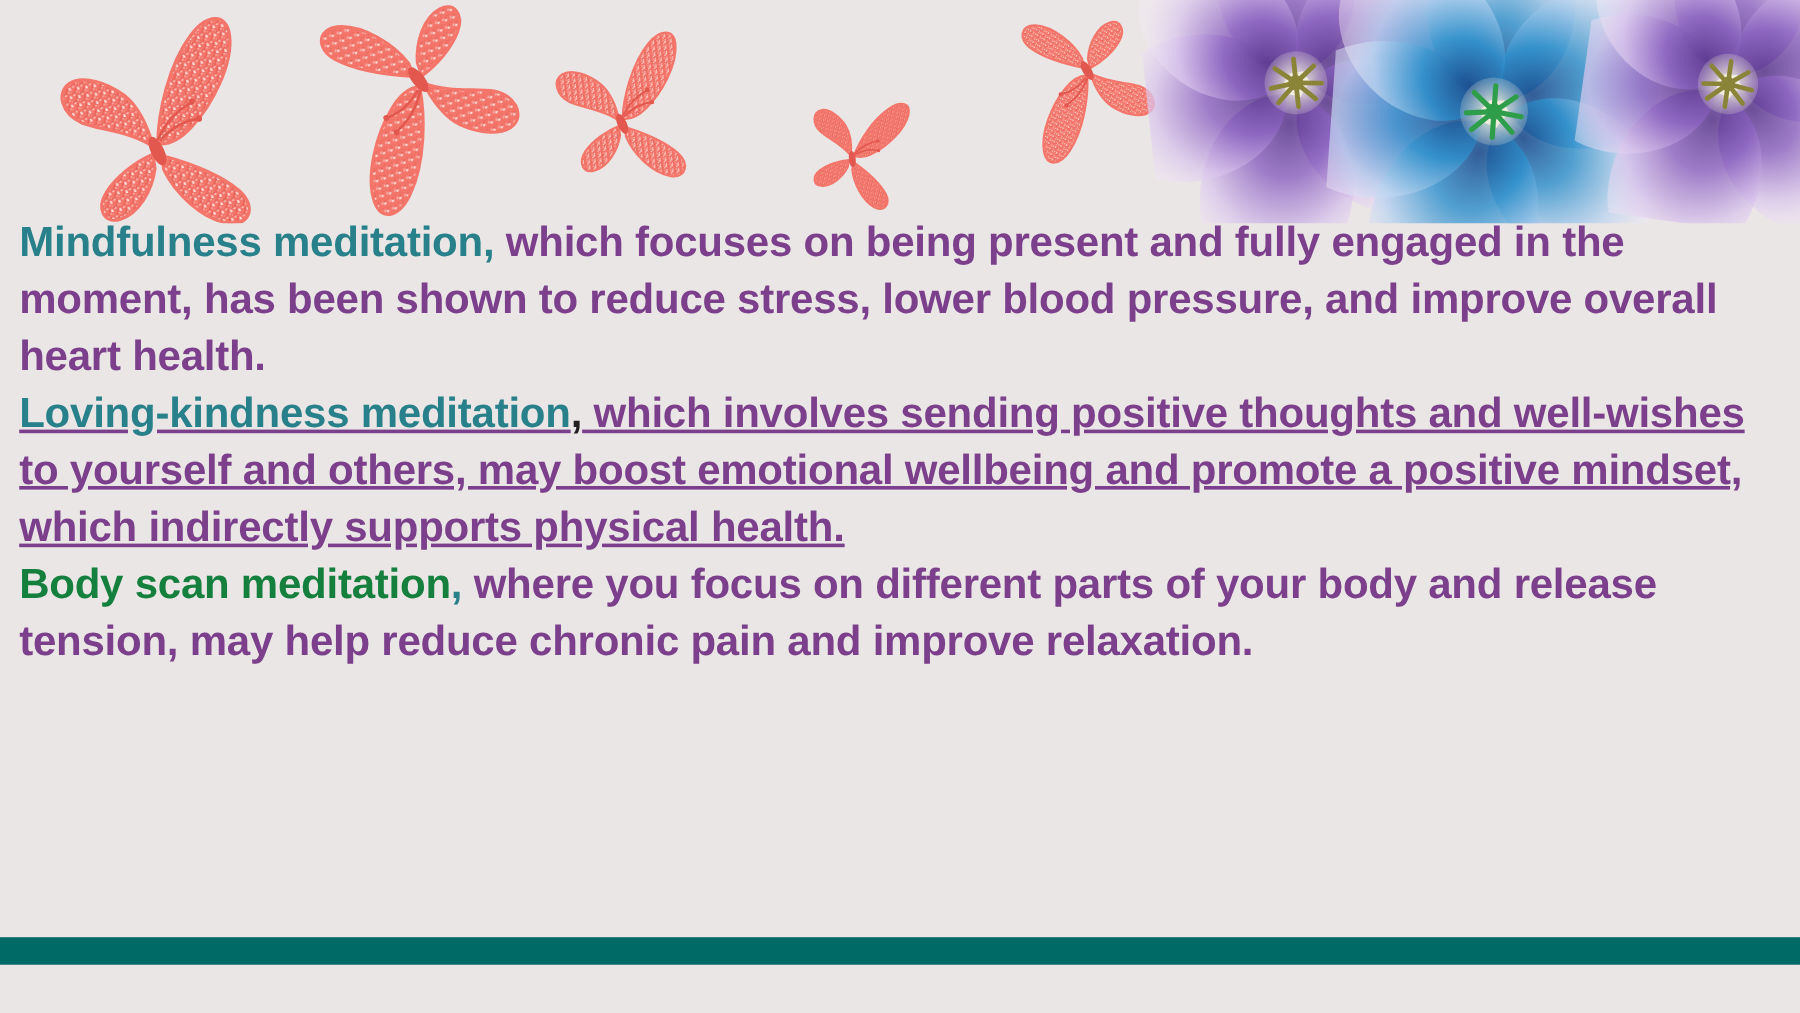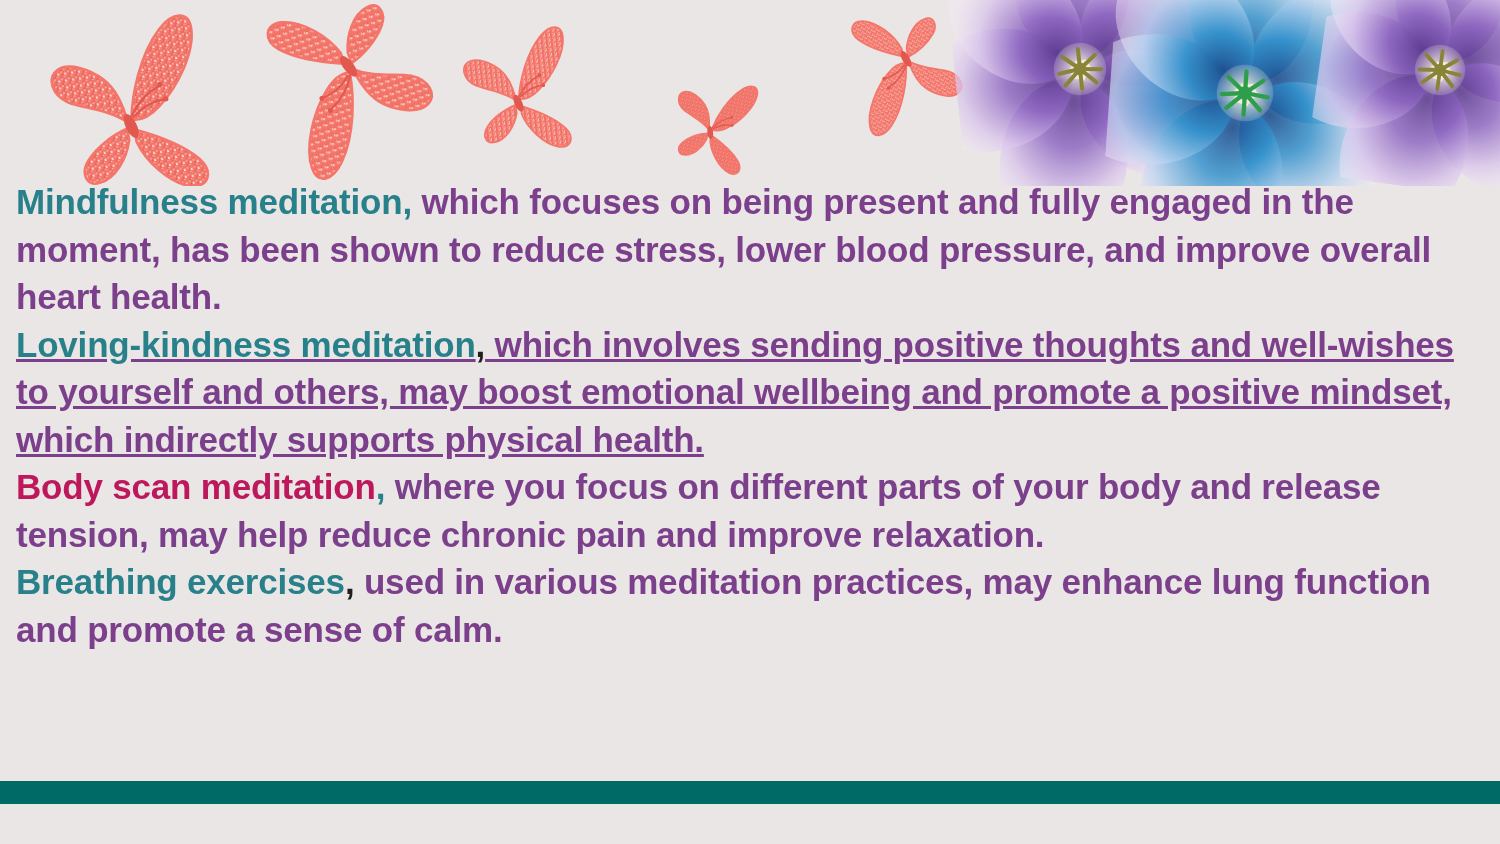--- a/index.html
+++ b/index.html
@@ -357,22 +357,19 @@
     </div>
 
   <div id="content">
     <p class="para" style="color: rgb(123, 63, 140);">
       <span class="lead" style="color: rgb(40, 129, 138);">Mindfulness meditation</span><span class="sep-teal" style="color: rgb(40, 129, 138);">,</span><span> which focuses on being present and fully engaged in the moment, has been shown to reduce stress, lower blood pressure, and improve overall heart health.</span>
     </p>
     <p class="para" style="color: rgb(123, 63, 140); text-decoration: underline;">
       <span class="lead" style="color: rgb(40, 129, 138);">Loving-kindness meditation</span><span class="sep-dark" style="color: rgb(35, 31, 32);">,</span><span> which involves sending positive thoughts and well-wishes to yourself and others, may boost emotional wellbeing and promote a positive mindset, which indirectly supports physical health.</span>
     </p>
     <p class="para" style="color: rgb(123, 63, 140);">
-      <span class="lead" style="color: #be185d;">Body scan meditation</span><span class="sep-teal" style="color: rgb(40, 129, 138);">,</span><span> where you focus on different parts of your body and release tension, may help reduce chronic pain and improve relaxation.</span>
-    </p>
-    <p class="para" style="color: rgb(123, 63, 140);">
-      <span class="lead" style="color: rgb(40, 129, 138);">Breathing exercises</span><span class="sep-dark" style="color: rgb(35, 31, 32);">,</span><span> used in various meditation practices, may enhance lung function and promote a sense of calm.</span>
+      <span class="lead" style="color: #15803d;">Body scan meditation</span><span class="sep-teal" style="color: rgb(40, 129, 138);">,</span><span> where you focus on different parts of your body and release tension, may help reduce chronic pain and improve relaxation.</span>
     </p>
   </div>
 
   <div id="footer-bar" style="background: rgb(0, 107, 102);"></div>
 
 </div>
 
 </body></html>

